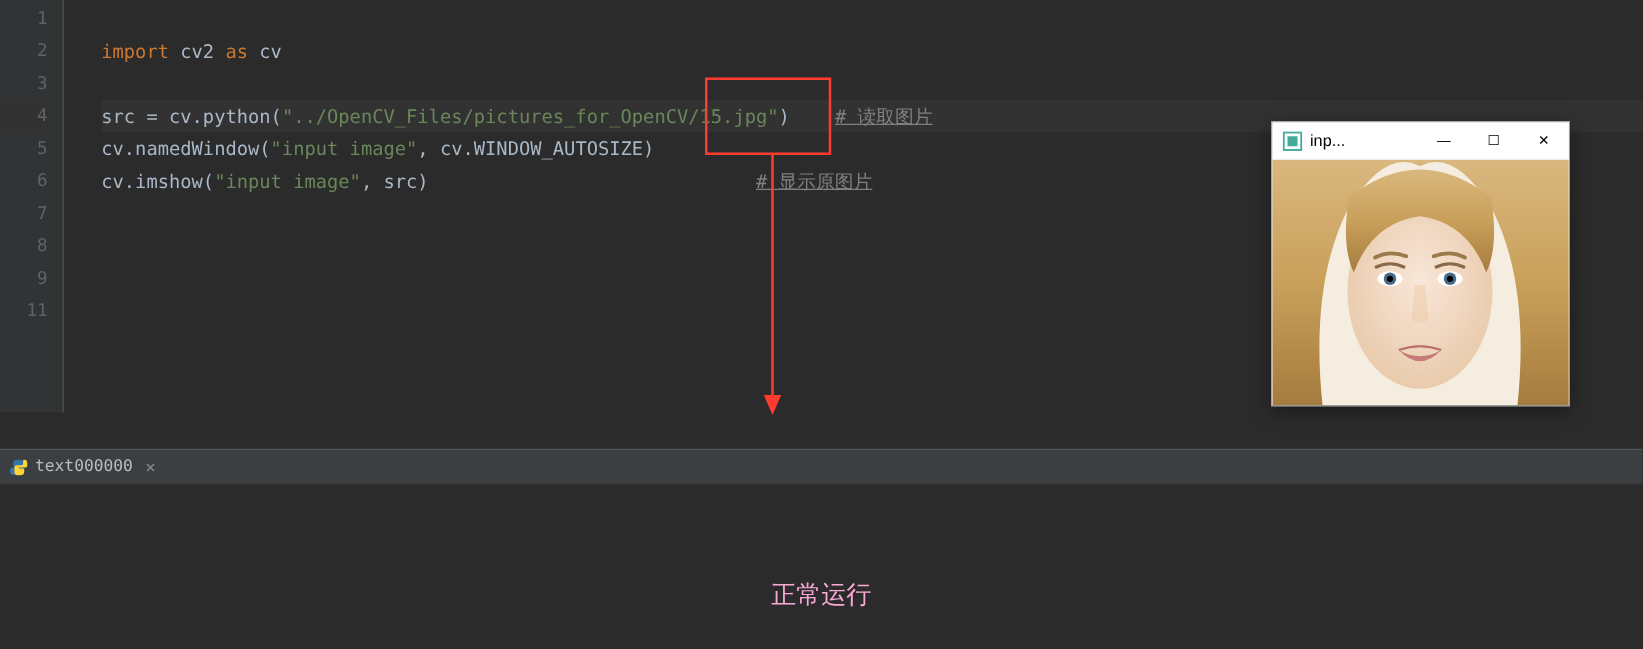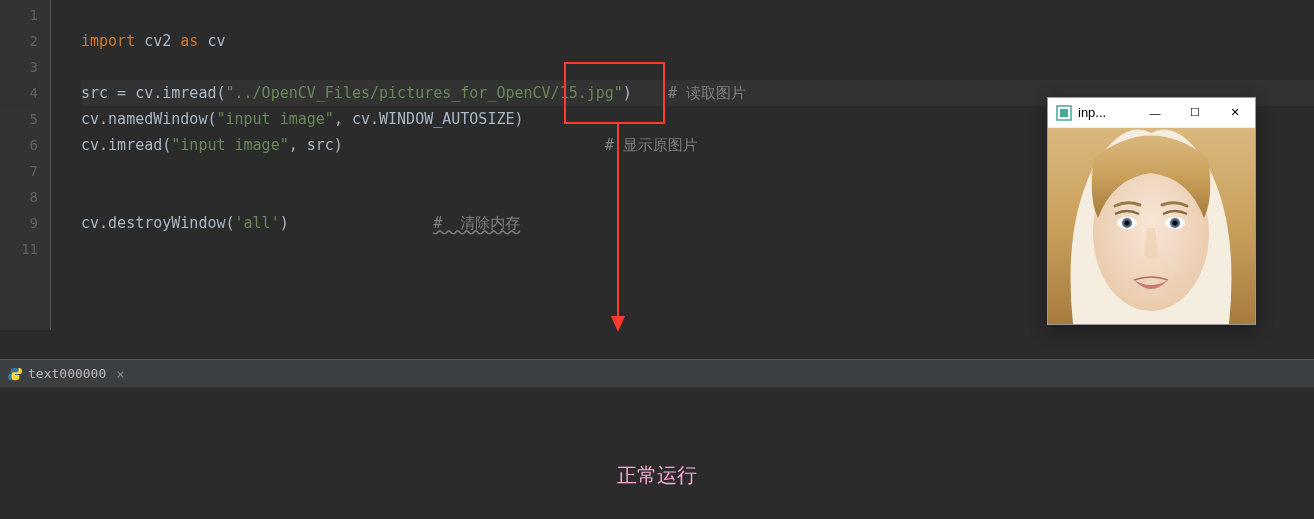--- a/index.html
+++ b/index.html
@@ -34,36 +34,36 @@
     padding-left: 30px;
     line-height: 26px;
     color: #a9b7c6;
     position: relative;
     border-left: 1px solid #555;
   }
   .code-line { white-space: pre; height: 26px; }
   .kw { color: #cc7832; }
   .str { color: #6a8759; }
   .num { color: #6897bb; }
-  .cmt { color: #808080; }
+  .cmt { color: #808080; text-decoration: underline; }
   .hl-line { background: #323232; }
   .red-box {
     position: absolute;
     border: 2px solid #ff3b30;
     pointer-events: none;
   }
   .arrow-svg {
     position: absolute;
     pointer-events: none;
   }
   .popup-window {
     position: absolute;
     right: 58px;
     top: 97px;
-    width: 209px;
+    width: 239px;
     background: #fff;
     border: 1px solid #999;
     box-shadow: 0 4px 16px rgba(0,0,0,0.4);
   }
   .titlebar {
     height: 30px;
     display: flex;
     align-items: center;
     background: #fff;
     border-bottom: 1px solid #eee;
@@ -146,26 +146,25 @@
     <div>6</div>
     <div>7</div>
     <div>8</div>
     <div>9</div>
     <div>11</div>
   </div>
   <div class="code-area">
     <div class="code-line"></div>
     <div class="code-line"><span class="kw">import </span><span>cv2 </span><span class="kw">as </span><span>cv</span></div>
     <div class="code-line"></div>
-    <div class="code-line hl-line"><span>src = cv.imread(</span><span class="str">"../OpenCV_Files/pictures_for_OpenCV/15.jpg"</span><span>)</span><span>    </span><span class="cmt"># 读取图片</span></div>
+    <div class="code-line hl-line"><span>src = cv.python(</span><span class="str">"../OpenCV_Files/pictures_for_OpenCV/15.jpg"</span><span>)</span><span>    </span><span class="cmt"># 读取图片</span></div>
     <div class="code-line"><span>cv.namedWindow(</span><span class="str">"input image"</span><span>, cv.WINDOW_AUTOSIZE)</span></div>
-    <div class="code-line"><span>cv.imread(</span><span class="str">"input image"</span><span>, src)</span><span>                             </span><span class="cmt"># 显示原图片</span></div>
-    <div class="code-line"></div>
-    <div class="code-line"></div>
-    <div class="code-line"><span>cv.destroyWindow(</span><span class="str">'all'</span><span>)</span><span>                </span><span class="cmt" style="text-decoration: underline wavy #808080;">#  清除内存</span></div>
+    <div class="code-line"><span>cv.imshow(</span><span class="str">"input image"</span><span>, src)</span><span>                             </span><span class="cmt"># 显示原图片</span></div>
+    <div class="code-line"></div>
+    <div class="code-line"></div>
 
     <div class="red-box" style="left:513px; top:62px; width:101px; height:62px;"></div>
     <svg class="arrow-svg" style="left:557px; top:124px;" width="20" height="210">
       <line x1="10" y1="0" x2="10" y2="195" stroke="#ff3b30" stroke-width="2"></line>
       <polygon points="10,208 3,192 17,192" fill="#ff3b30"></polygon>
     </svg>
   </div>
 </div>
 
 <div class="popup-window">

